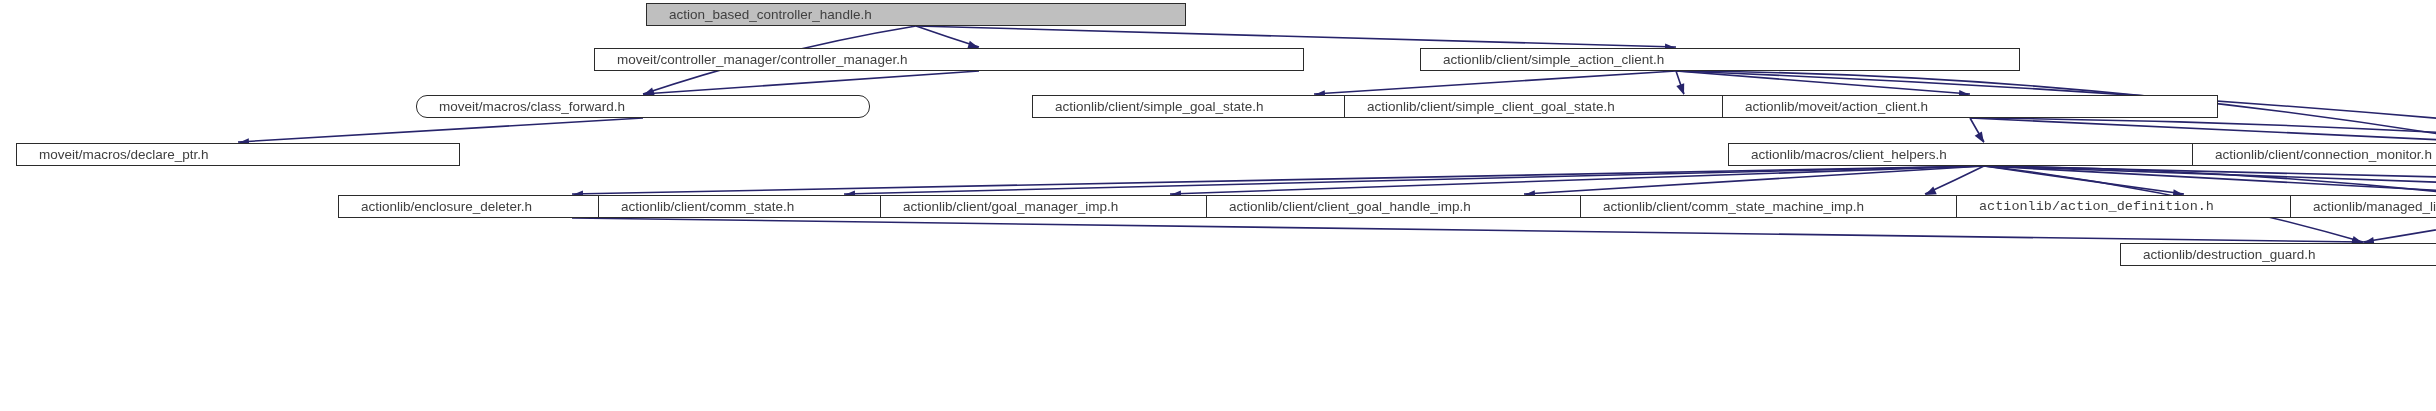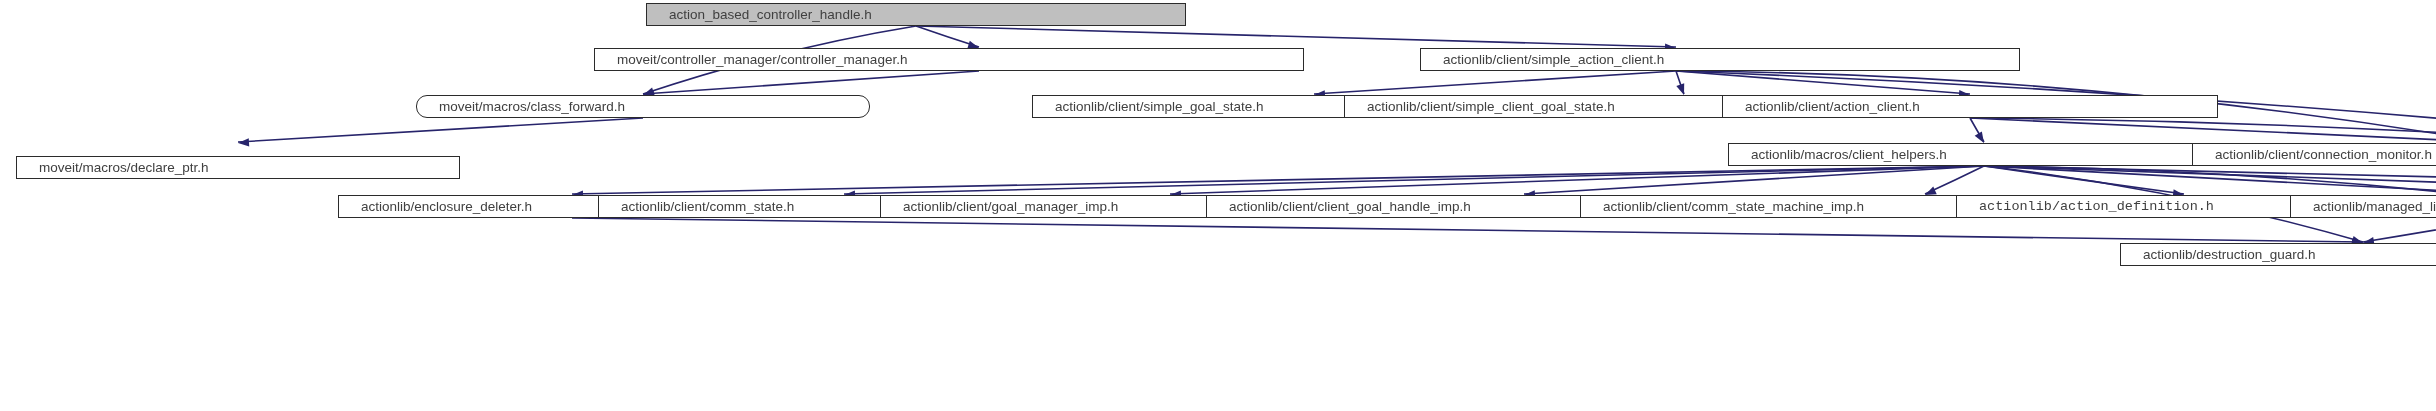--- a/index.html
+++ b/index.html
@@ -126,23 +126,23 @@
       <div class="node-box" style="left: 416px; top: 95px; width: 454px; border-radius: 11px;">
         <span>moveit/macros/class_forward.h</span>
       </div>
       <div class="node-box" style="left: 1032px; top: 95px; width: 564px;">
         <span>actionlib/client/simple_goal_state.h</span>
       </div>
       <div class="node-box" style="left: 1344px; top: 95px; width: 680px;">
         <span>actionlib/client/simple_client_goal_state.h</span>
       </div>
       <div class="node-box" style="left: 1722px; top: 95px; width: 496px;">
-        <span>actionlib/client/action_client.h</span>
+        <span>actionlib/moveit/action_client.h</span>
       </div>
-      <div class="node-box" style="left: 16px; top: 143px; width: 444px; margin-top: 13px;">
+      <div class="node-box" style="left: 16px; top: 143px; width: 444px;">
         <span>moveit/macros/declare_ptr.h</span>
       </div>
       <div class="node-box" style="left: 1728px; top: 143px; width: 512px;">
         <span>actionlib/macros/client_helpers.h</span>
       </div>
       <div class="node-box" style="left: 2192px; top: 143px; width: 592px;">
         <span>actionlib/client/connection_monitor.h</span>
       </div>
       <div class="node-box" style="left: 338px; top: 195px; width: 468px;">
         <span>actionlib/enclosure_deleter.h</span>

